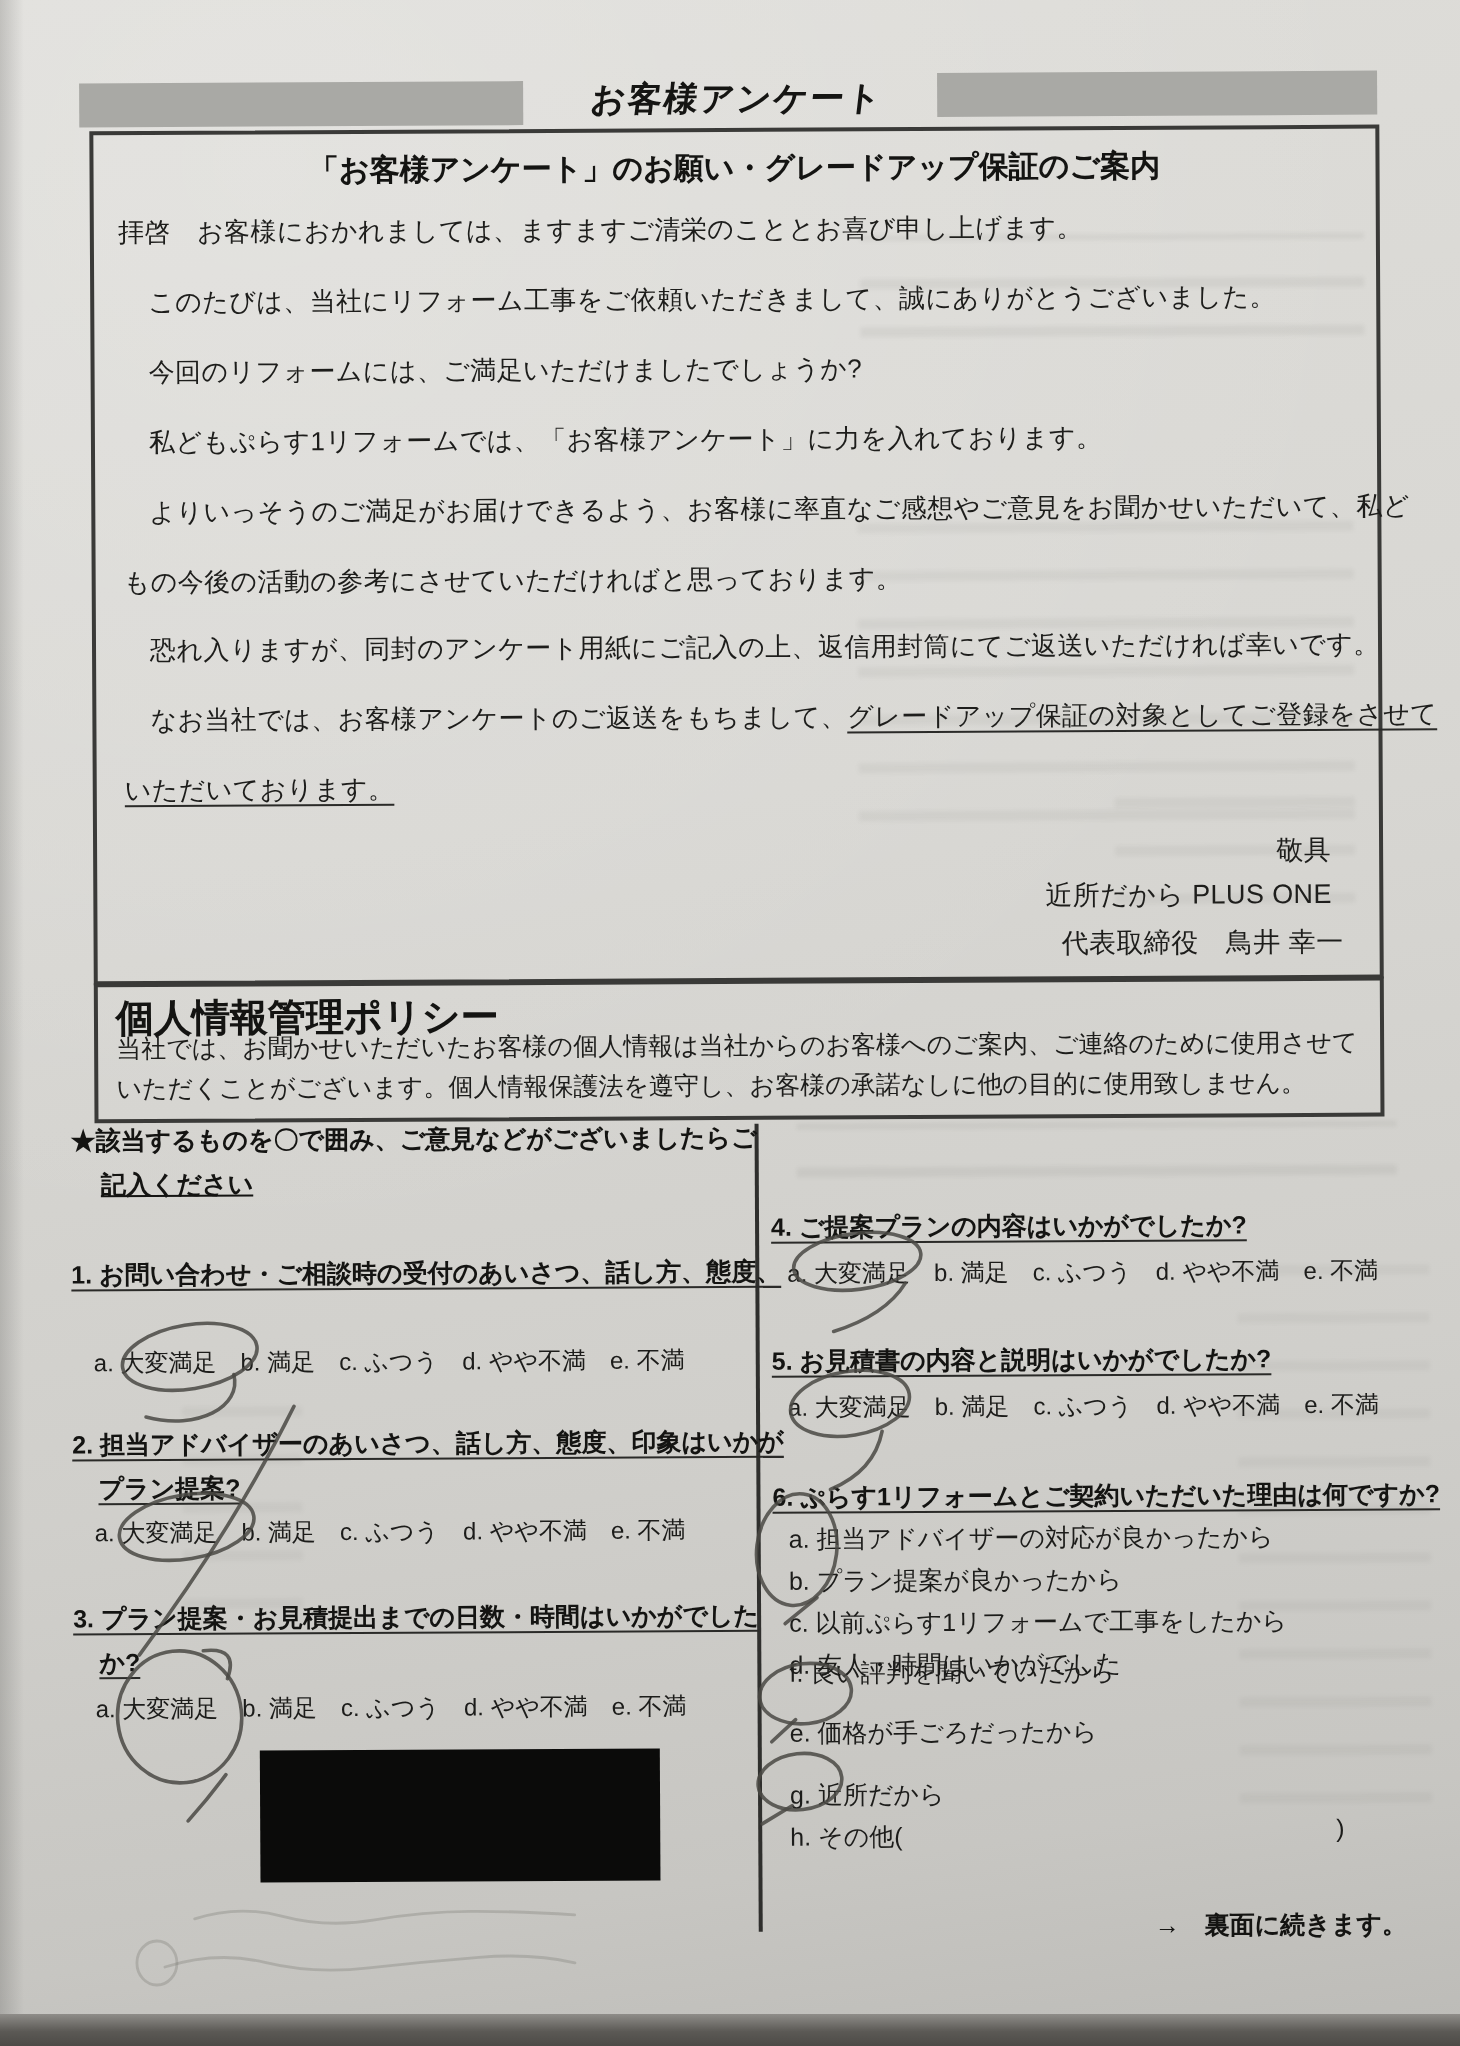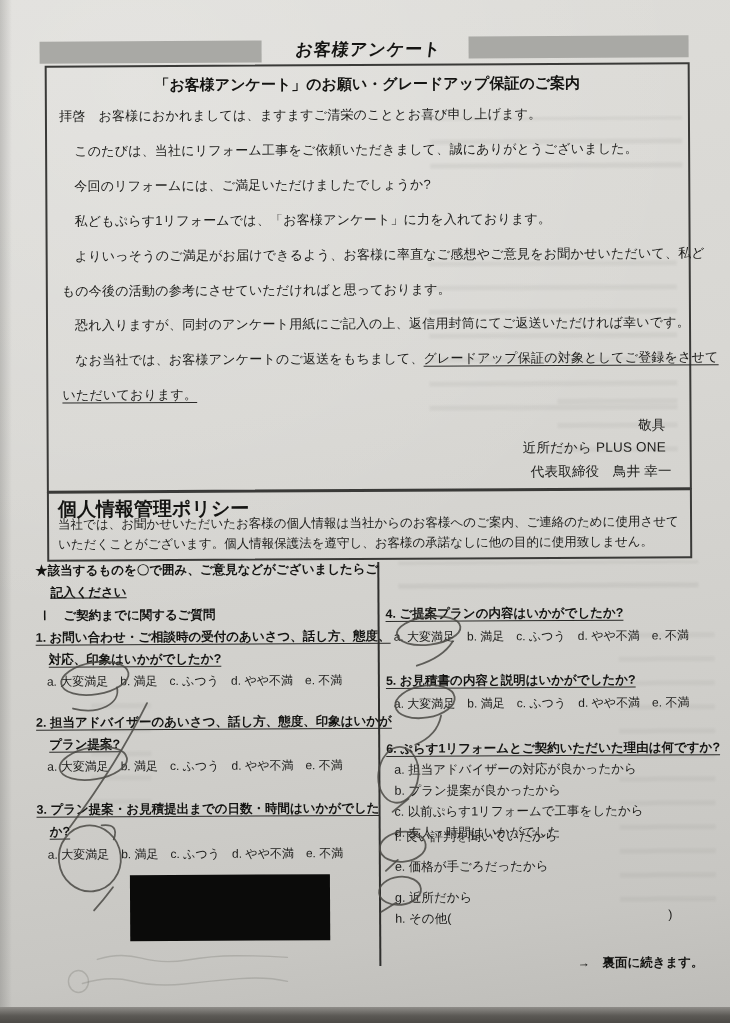--- a/index.html
+++ b/index.html
@@ -93,24 +93,22 @@
 
   <div class="abs" id="policy-box">
     <div id="policy-title">個人情報管理ポリシー</div>
     <div id="policy-body">当社では、お聞かせいただいたお客様の個人情報は当社からのお客様へのご案内、ご連絡のために使用させていただくことがございます。個人情報保護法を遵守し、お客様の承諾なしに他の目的に使用致しません。</div>
   </div>
 
   <div id="column-divider"></div>
 
   <div class="sv sv-b" style="left:35px;top:561px;">★該当するものを〇で囲み、ご意見などがございましたらご</div>
   <div class="sv sv-b" style="left:50px;top:583px;text-decoration:underline;">記入ください</div>
-  <div class="sv sv-b" style="left:38px;top:606px;">Ⅰ　ご契約までに関するご質問</div>
 
   <div class="sv sv-b sv-u" style="left:35px;top:628px;">1. お問い合わせ・ご相談時の受付のあいさつ、話し方、態度、</div>
-  <div class="sv sv-b sv-u" style="left:48px;top:650px;">対応、印象はいかがでしたか?</div>
   <div class="sv opts" style="left:46px;top:672px;">a. 大変満足　b. 満足　c. ふつう　d. やや不満　e. 不満</div>
 
   <div class="sv sv-b sv-u" style="left:35px;top:713px;">2. 担当アドバイザーのあいさつ、話し方、態度、印象はいかが</div>
   <div class="sv sv-b sv-u" style="left:48px;top:735px;">プラン提案?</div>
   <div class="sv opts" style="left:46px;top:757px;">a. 大変満足　b. 満足　c. ふつう　d. やや不満　e. 不満</div>
 
   <div class="sv sv-b sv-u" style="left:35px;top:800px;">3. プラン提案・お見積提出までの日数・時間はいかがでした</div>
   <div class="sv sv-b sv-u" style="left:48px;top:822px;">か?</div>
   <div class="sv opts" style="left:46px;top:845px;">a. 大変満足　b. 満足　c. ふつう　d. やや不満　e. 不満</div>
 

